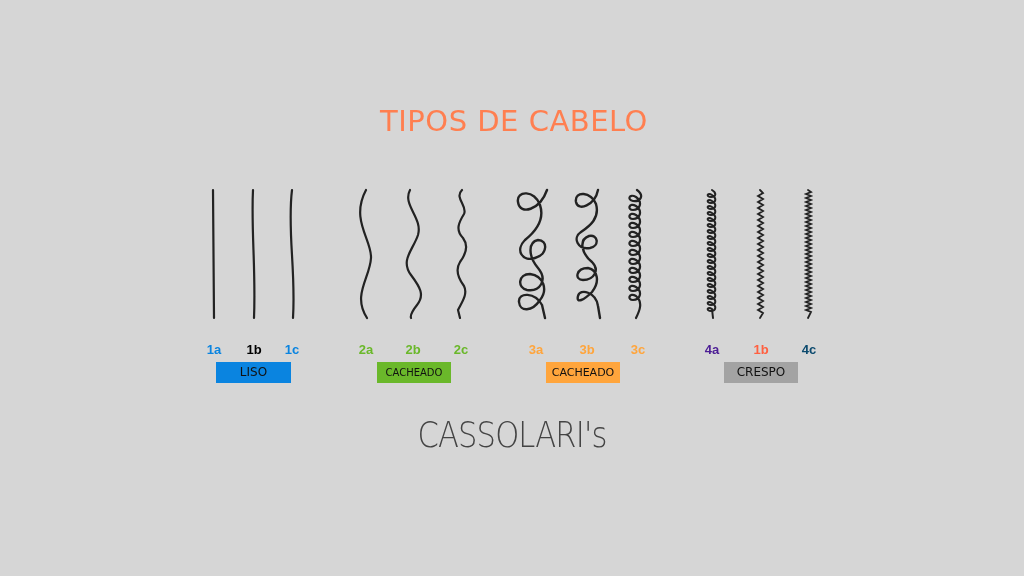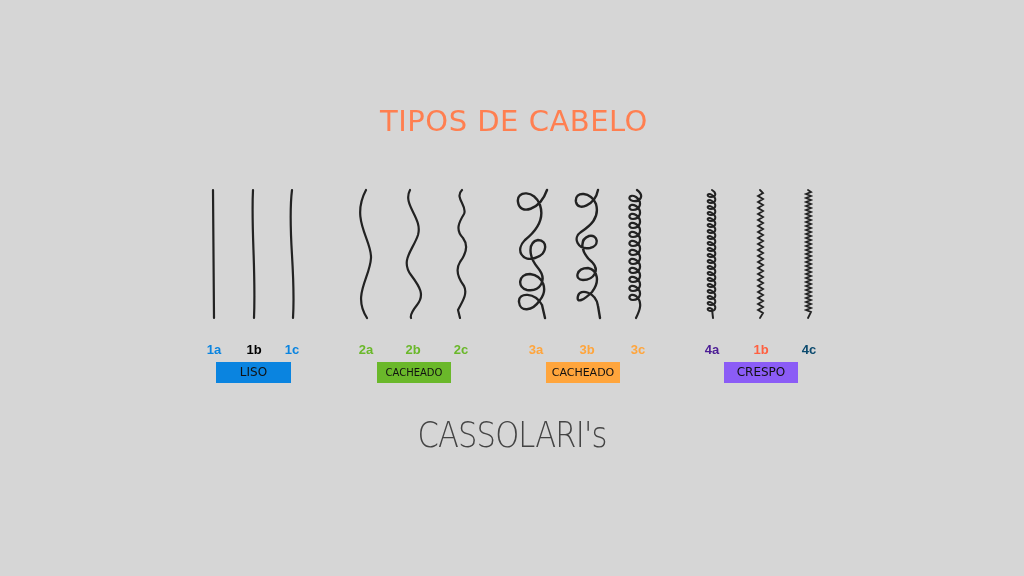--- a/index.html
+++ b/index.html
@@ -59,15 +59,15 @@
 <span class="code" style="left:516px;color:#ffa53c">3a</span>
 <span class="code" style="left:567px;color:#ffa53c">3b</span>
 <span class="code" style="left:618px;color:#ffa53c">3c</span>
 <span class="code" style="left:692px;color:#4c1d95">4a</span>
 <span class="code" style="left:741px;color:#ff6040">1b</span>
 <span class="code" style="left:789px;color:#0c4a6e">4c</span>
 
 <div class="cat" style="left:216px;width:75px;background:#0a84e0;font-size:12px">LISO</div>
 <div class="cat" style="left:377px;width:74px;background:#6ab82a;font-size:10px">CACHEADO</div>
 <div class="cat" style="left:546px;width:74px;background:#ffa53c">CACHEADO</div>
-<div class="cat" style="left:724px;width:74px;background:#8b5cf6;font-size:12px">CRESPO</div>
+<div class="cat" style="left:724px;width:74px;background:#a3a3a3;font-size:12px">CRESPO</div>
 
 <div class="brand">CASSOLARI's</div>
 
 </body></html>

